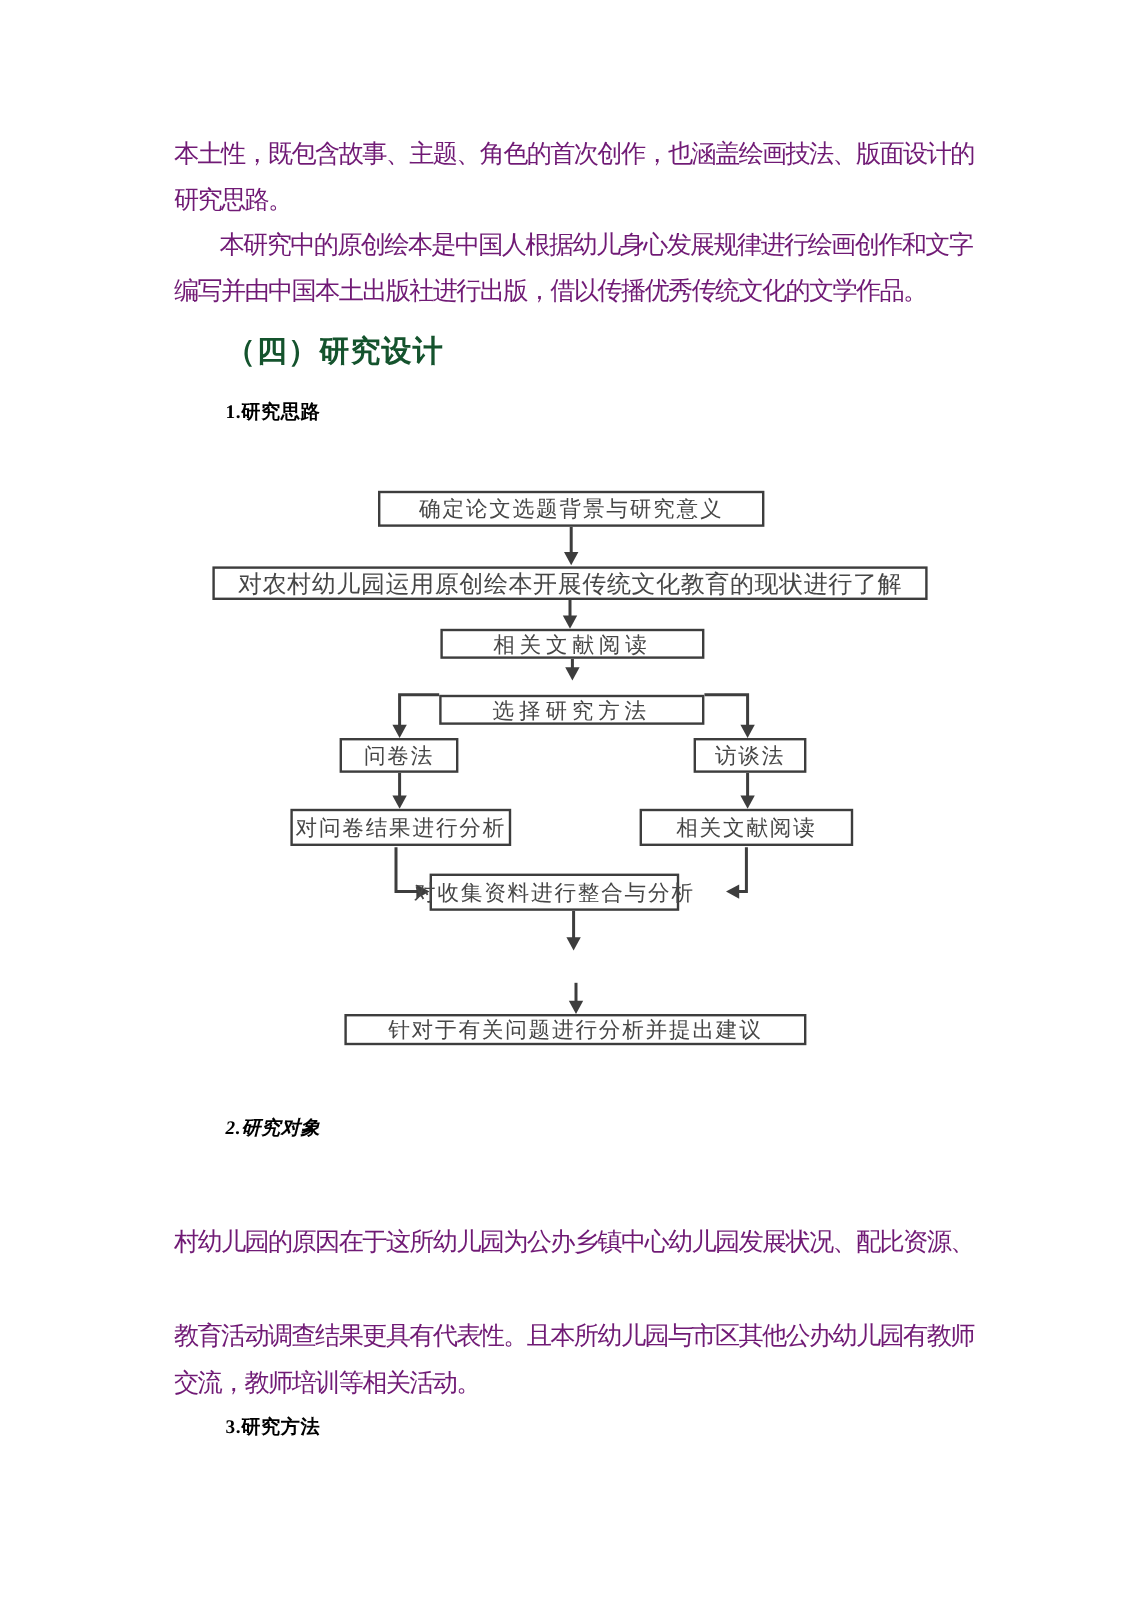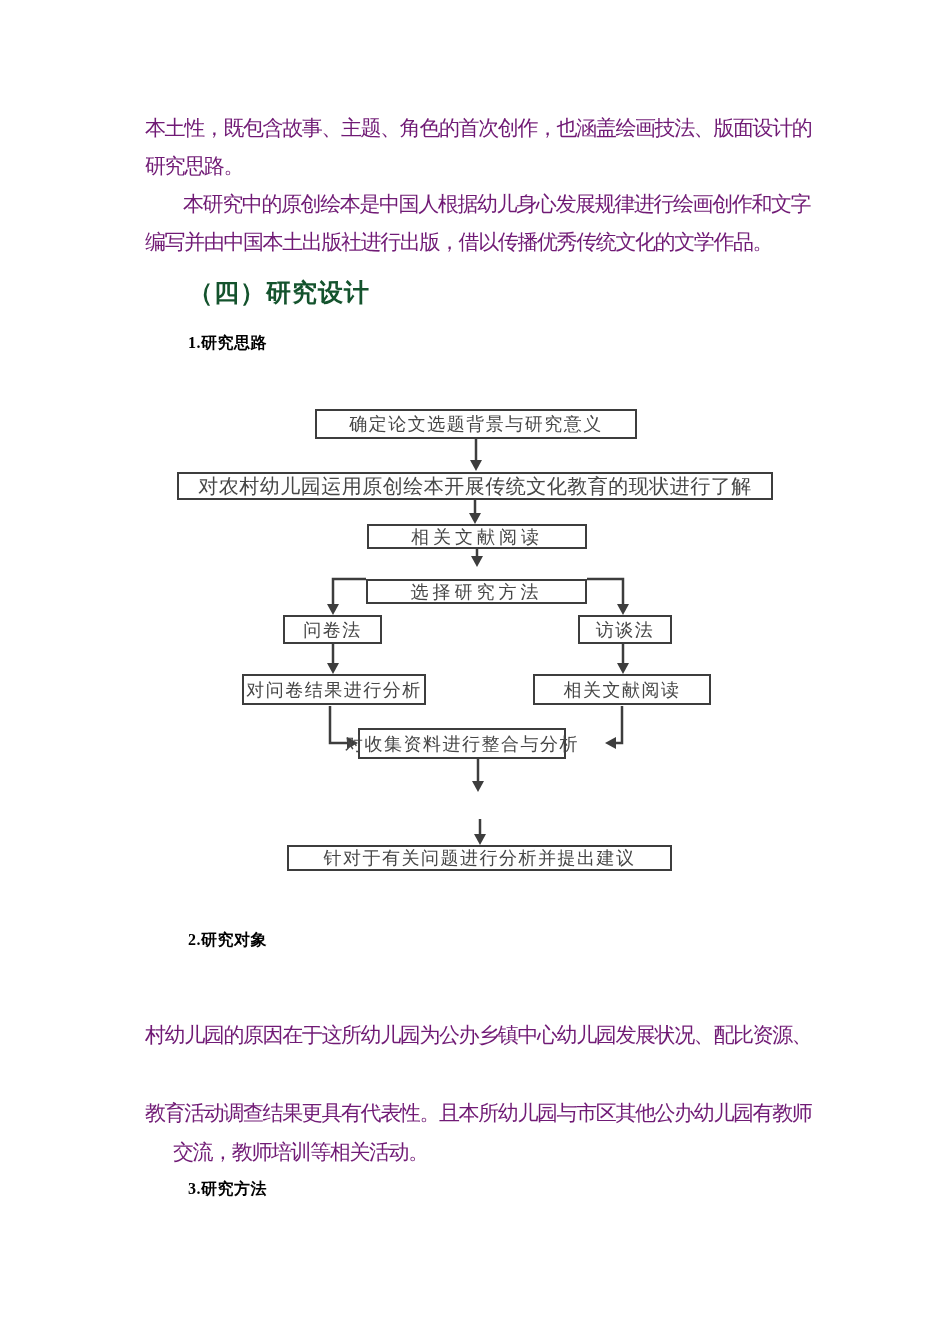--- a/index.html
+++ b/index.html
@@ -135,21 +135,21 @@
   <div class="fbox" style="left:177px;top:472px;width:596px;height:28px;font-size:20px;letter-spacing:0.5px;">对农村幼儿园运用原创绘本开展传统文化教育的现状进行了解</div>
   <div class="fbox" style="left:367px;top:524px;width:220px;height:25px;letter-spacing:4px;">相关文献阅读</div>
   <div class="fbox" style="left:366px;top:567px;width:221px;height:25px;letter-spacing:4px;margin-top:12px;">选择研究方法</div>
   <div class="fbox" style="left:283px;top:615px;width:99px;height:29px;">问卷法</div>
   <div class="fbox" style="left:578px;top:615px;width:94px;height:29px;">访谈法</div>
   <div class="fbox" style="left:242px;top:674px;width:184px;height:31px;">对问卷结果进行分析</div>
   <div class="fbox" style="left:533px;top:674px;width:178px;height:31px;">相关文献阅读</div>
   <div class="fbox" style="left:358px;top:728px;width:208px;height:31px;">对收集资料进行整合与分析</div>
   <div class="fbox" style="left:287px;top:845px;width:385px;height:26px;">针对于有关问题进行分析并提出建议</div>
 
-  <div class="sub-heading" style="top:930px;">2.研究对象</div>
+  <div class="sub-heading" style="top:930px;font-style:italic;">2.研究对象</div>
 
   <div class="bodyline" style="top:1020px;">村幼儿园的原因在于这所幼儿园为公办乡镇中心幼儿园发展状况、配比资源、</div>
   <div class="bodyline" style="top:1098px;">教育活动调查结果更具有代表性。且本所幼儿园与市区其他公办幼儿园有教师</div>
-  <div class="bodyline" style="top:1137px;margin-left:28px;">交流，教师培训等相关活动。</div>
+  <div class="bodyline" style="top:1137px;">交流，教师培训等相关活动。</div>
 
   <div class="sub-heading" style="top:1179px;">3.研究方法</div>
 
 </div>
 
 </body></html>

